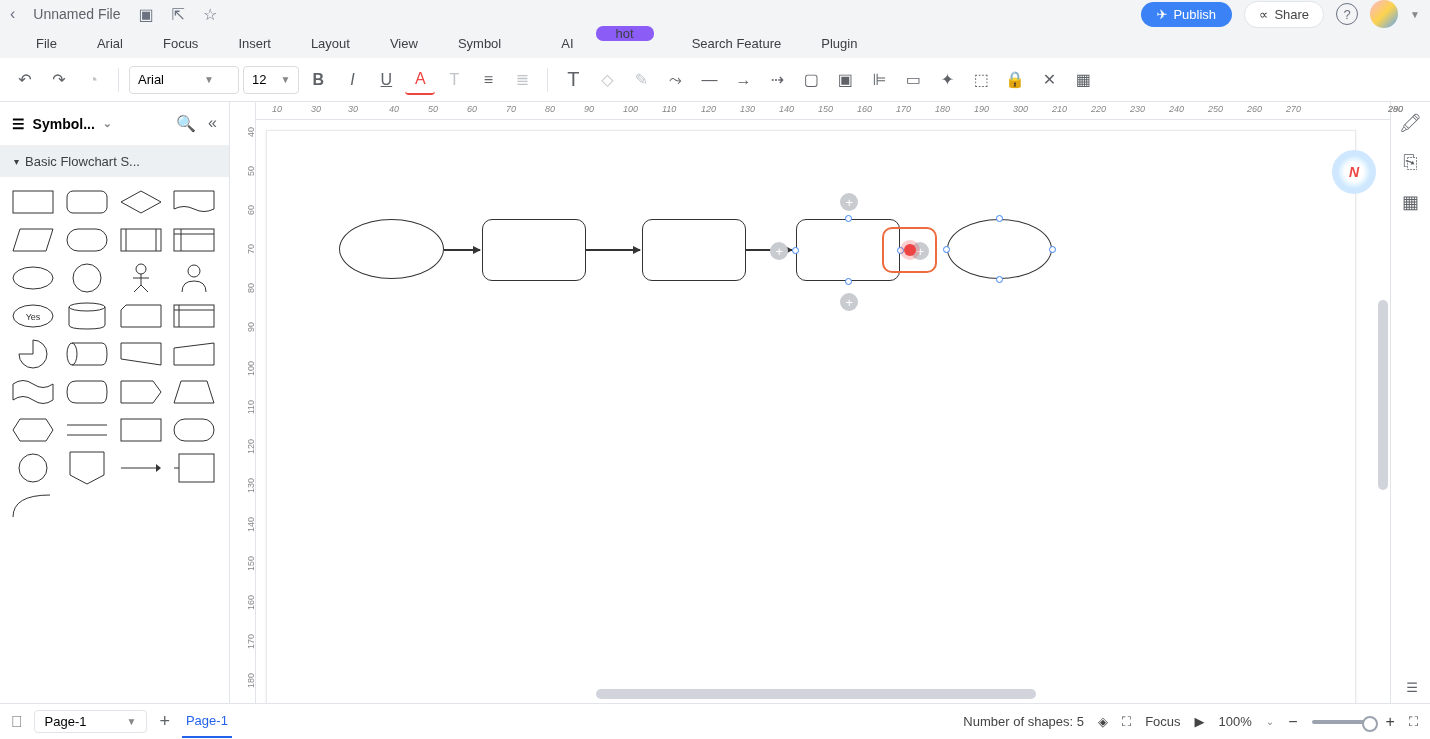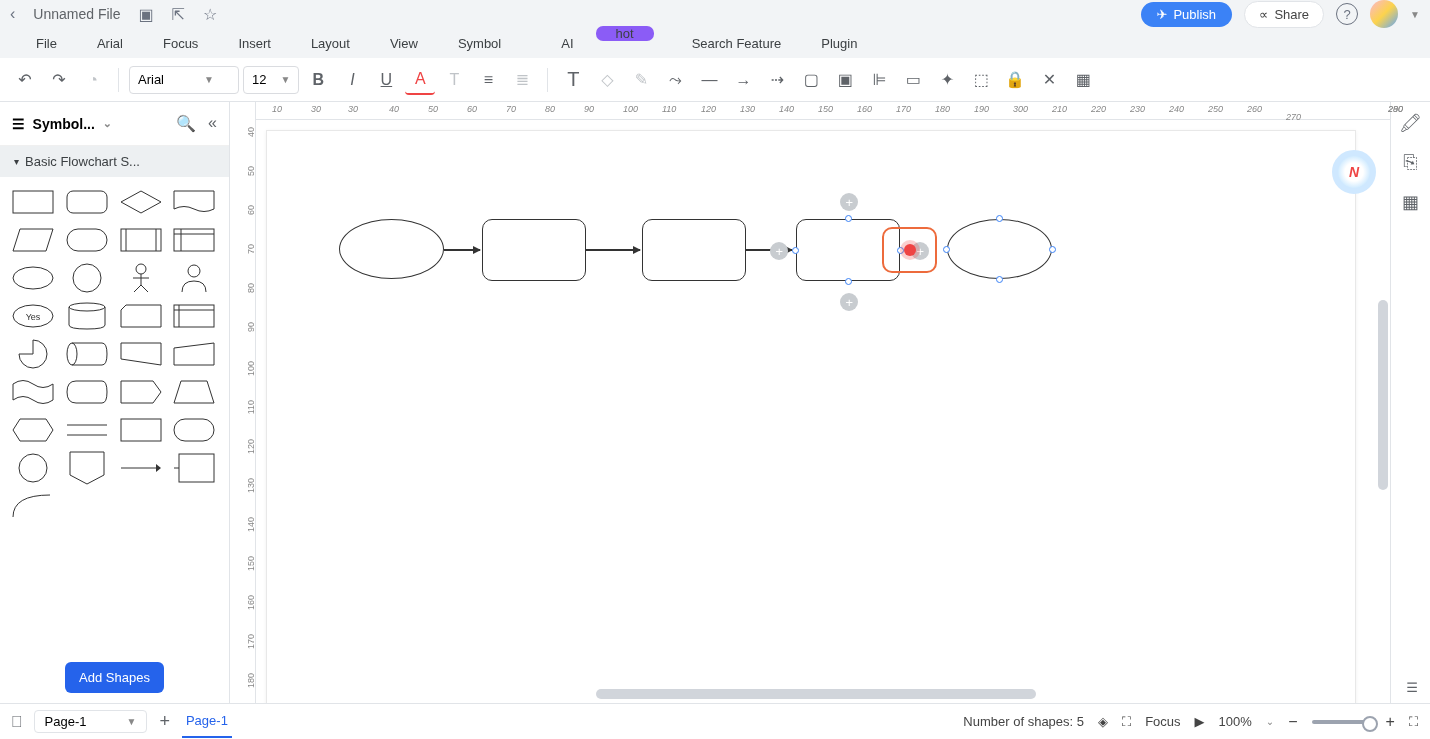--- a/index.html
+++ b/index.html
@@ -362,23 +362,20 @@
             <rect x="6" y="1" width="35" height="28" fill="none" stroke="#333"></rect>
             <line x1="1" y1="15" x2="6" y2="15" stroke="#333"></line>
           </svg>
         </div>
 
       <div class="shape-cell">
           <svg width="42" height="24">
             <path d="M1 23 Q1 1 38 1" fill="none" stroke="#333"></path>
           </svg>
         </div>
-    </div>
-    <div class="add-shapes">
-      <button>Add Shapes</button>
     </div>
   </div>
 
   <div class="canvas-wrap">
     <div class="vruler" id="vruler">
         <div style="top: 20px;">40</div>
         <div style="top: 59px;">50</div>
         <div style="top: 98px;">60</div>
         <div style="top: 137px;">70</div>
         <div style="top: 176px;">80</div>
@@ -414,21 +411,21 @@
           <div style="left: 640px;">170</div>
           <div style="left: 679px;">180</div>
           <div style="left: 718px;">190</div>
           <div style="left: 757px;">300</div>
           <div style="left: 796px;">210</div>
           <div style="left: 835px;">220</div>
           <div style="left: 874px;">230</div>
           <div style="left: 913px;">240</div>
           <div style="left: 952px;">250</div>
           <div style="left: 991px;">260</div>
-          <div style="left: 1030px; margin-top: 8px;">270</div>
+          <div style="left: 1030px;">270</div>
           <div style="left: 1132px;">280</div>
           <div style="left: 1132px;">290</div>
         </div>
       <div class="canvas">
         <div class="canvas-page">
 
           <div class="flow-shape shape-ellipse" style="left:72px; top:88px; width:105px; height:60px;"></div>
           <div class="arrow" style="left:177px; top:118px; width:36px;"></div>
           <div class="flow-shape shape-rrect" style="left:215px; top:88px; width:104px; height:62px;"></div>
           <div class="arrow" style="left:319px; top:118px; width:54px;"></div>

